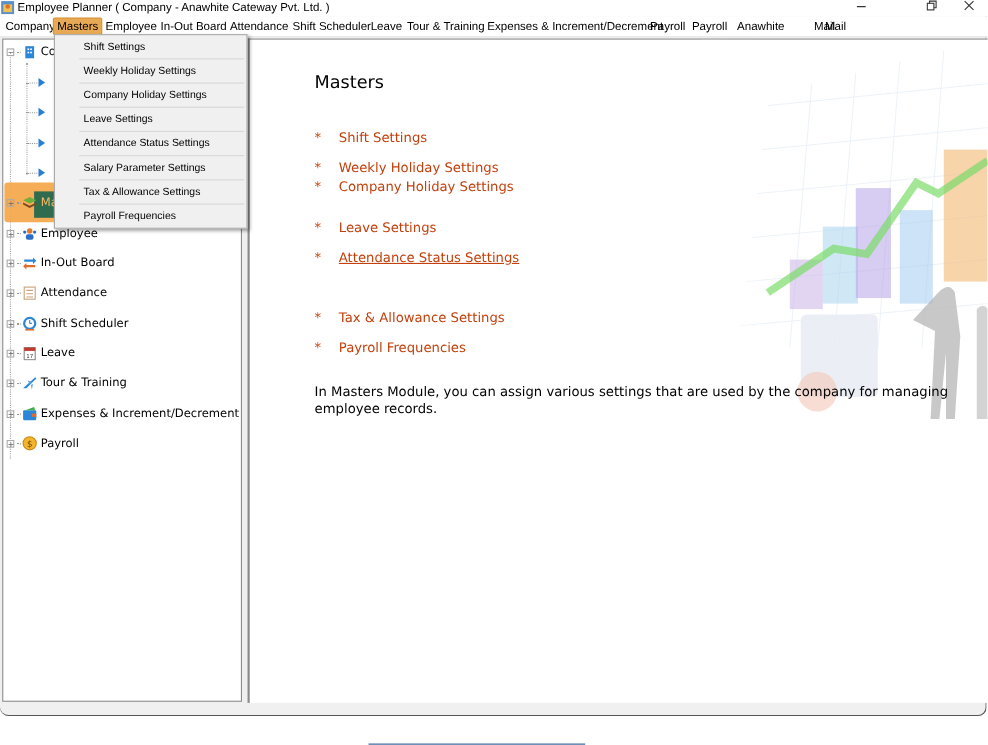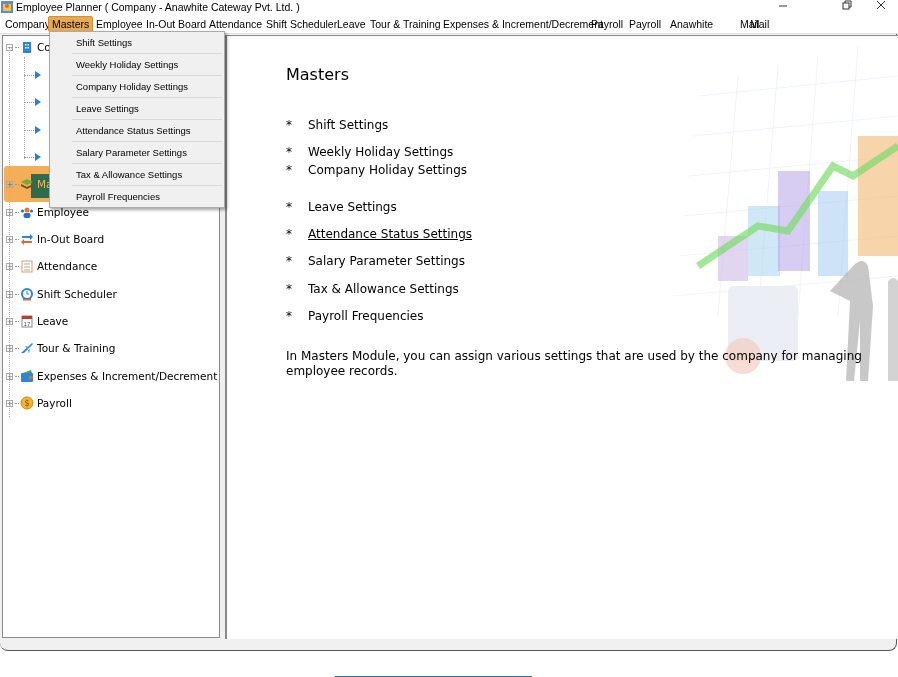--- a/index.html
+++ b/index.html
@@ -26,21 +26,21 @@
   .sub-leaf .tri { width:0; height:0; border-top:4px solid transparent; border-bottom:4px solid transparent; border-left:6px solid #2a7fd4; margin-left:1px; }
   .sub-vline { position:absolute; left:24px; top:57px; height:102px; border-left:1px dotted #aaa; }
   .masters-hl { position:absolute; left:4px; top:166px; width:47px; height:36px; background:#f5a94e; border-radius:3px; opacity:0.95; }
   .masters-sel { position:absolute; left:31px; top:174px; width:19px; height:24px; background:#2e6b4f; }
   .dropdown { position:absolute; left:49px; top:31px; width:176px; height:177px; background:#f0f0f0; border:1px solid #aaa; box-shadow:2px 2px 3px rgba(0,0,0,0.35); box-sizing:border-box; }
   .dd-item { position:absolute; left:0; width:174px; height:22px; font-family:"Liberation Sans", sans-serif; font-size:9.5px; color:#000; }
   .dd-item span { position:absolute; left:26px; top:5px; }
   .dd-sep { position:absolute; left:22px; width:150px; border-top:1px solid #d8d8d8; }
   .bg-art { position:absolute; right:0; top:0; width:260px; height:360px; }
   .page-title { position:absolute; left:59px; top:29px; font-size:16px; color:#000; }
-  .bullet-row { position:absolute; left:59px; font-size:12px; color:#000000; }
+  .bullet-row { position:absolute; left:59px; font-size:12px; color:#c2410c; }
   .bullet-row .star { display:inline-block; width:22px; }
   .desc { position:absolute; left:59px; top:313px; width:612px; font-size:12px; line-height:15px; color:#000; }
   .brand { position:absolute; left:335px; top:676px; width:197px; height:32px; border-radius:0 0 4px 4px;
            background:linear-gradient(#3d6aa0 0%, #3d6aa0 45%, #0e3a78 55%, #0e3a78 100%);text-decoration:underline; }
   .brand span { position:absolute; left:0; right:0; top:1px; text-align:center; color:#fff; font-size:22px; font-family:"DejaVu Sans", sans-serif;
                 text-shadow:1px 1px 2px #000; }
 </style>
 </head>
 <body>
 
@@ -250,21 +250,20 @@
     <rect x="0" y="0" width="60" height="360" fill="url(#fade)"></rect>
   </svg>
 
   <div class="page-title">Masters</div>
 
   <div class="bullet-row" style="top:82px;"><span class="star">*</span><span>Shift Settings</span></div>
   <div class="bullet-row" style="top:109px;"><span class="star">*</span><span>Weekly Holiday Settings</span></div>
   <div class="bullet-row" style="top:127px;"><span class="star">*</span><span>Company Holiday Settings</span></div>
   <div class="bullet-row" style="top:164px;"><span class="star">*</span><span>Leave Settings</span></div>
   <div class="bullet-row" style="top:191px;text-decoration:underline;"><span class="star">*</span><span>Attendance Status Settings</span></div>
-  <div class="bullet-row" style="top:218px;"><span class="star">*</span><span>Salary Parameter Settings</span></div>
   <div class="bullet-row" style="top:246px;"><span class="star">*</span><span>Tax &amp; Allowance Settings</span></div>
   <div class="bullet-row" style="top:273px;"><span class="star">*</span><span>Payroll Frequencies</span></div>
 
   <div class="desc">In Masters Module, you can assign various settings that are used by the company for managing employee records.</div>
 </div>
 
 <div class="dropdown">
   <div class="dd-item" style="top:0px;">
       <span>Shift Settings</span>
     </div>

